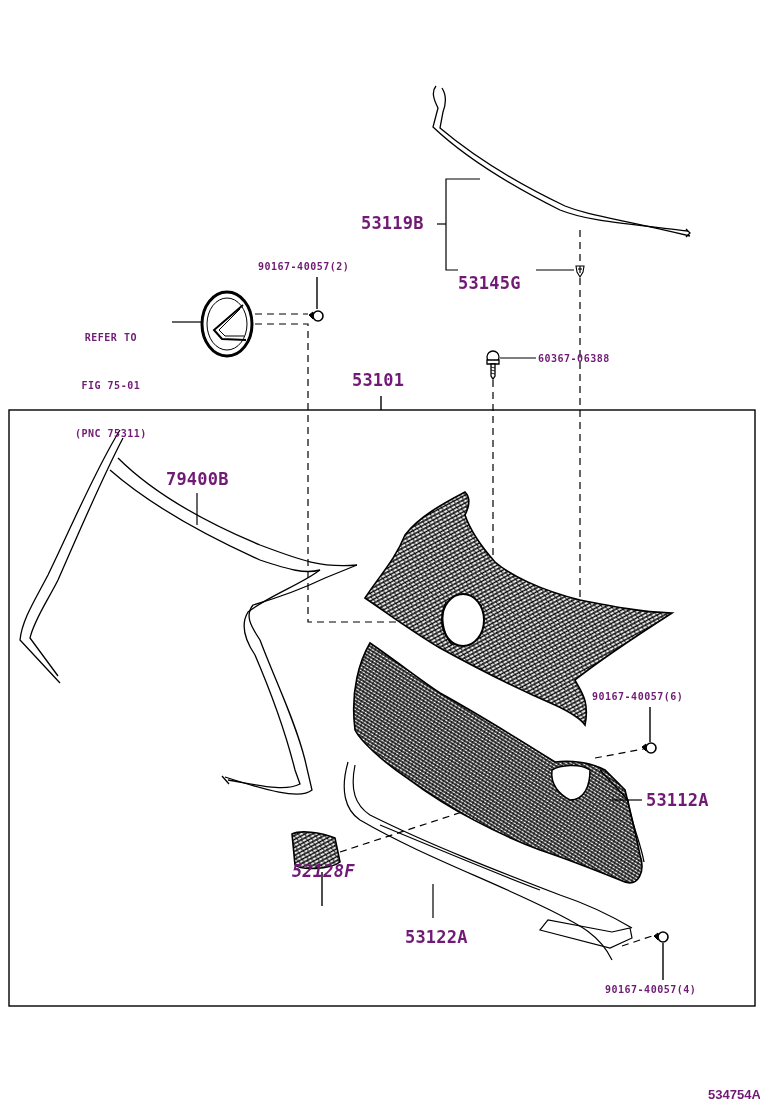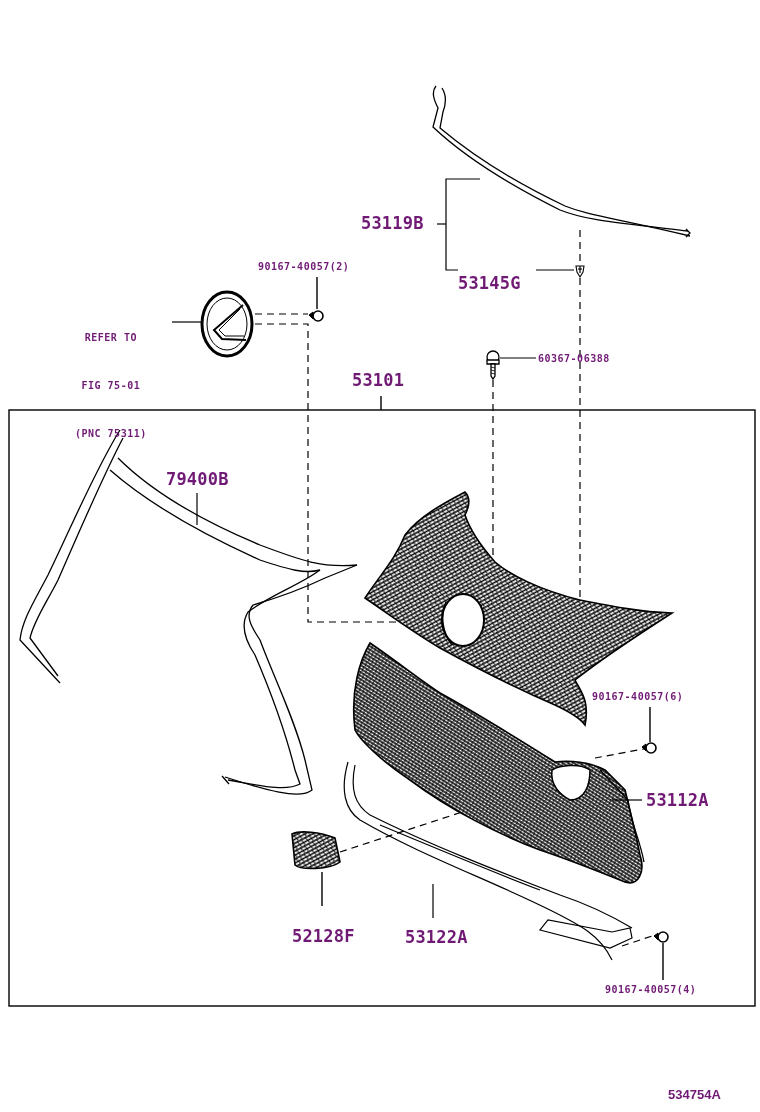--- a/index.html
+++ b/index.html
@@ -132,23 +132,23 @@
 </svg>
 
 <div class="lbl lbl-part" style="left:361px; top:215px;">53119B</div>
 <div class="lbl lbl-part" style="left:458px; top:251px;margin-top:24px;">53145G</div>
 <div class="lbl lbl-small" style="left:258px; top:259px;">90167-40057(2)</div>
 <div class="lbl lbl-small" style="left:538px; top:351px;">60367-06388</div>
 <div class="lbl lbl-part" style="left:352px; top:372px;text-align:right;">53101</div>
 <div class="lbl lbl-part" style="left:166px; top:471px;">79400B</div>
 <div class="lbl lbl-small" style="left:592px; top:689px;">90167-40057(6)</div>
 <div class="lbl lbl-part" style="left:646px; top:792px;">53112A</div>
-<div class="lbl lbl-part" style="left:292px; top:928px;">52128F</div>
+<div class="lbl lbl-part" style="left:292px; top:863px;font-style:italic;">52128F</div>
 <div class="lbl lbl-part" style="left:405px; top:929px;">53122A</div>
 <div class="lbl lbl-small" style="left:605px; top:982px;">90167-40057(4)</div>
 
 <div class="lbl lbl-small" style="left:75px; top:298px;text-align:center;">
   <div>REFER TO</div>
   <div>FIG 75-01</div>
   <div>(PNC 75311)</div>
 </div>
 
-<div class="lbl lbl-ref" style="left:668px; top:1088px;text-align:center;">534754A</div>
+<div class="lbl lbl-ref" style="left:708px; top:1088px;text-align:center;">534754A</div>
 
 </body></html>

